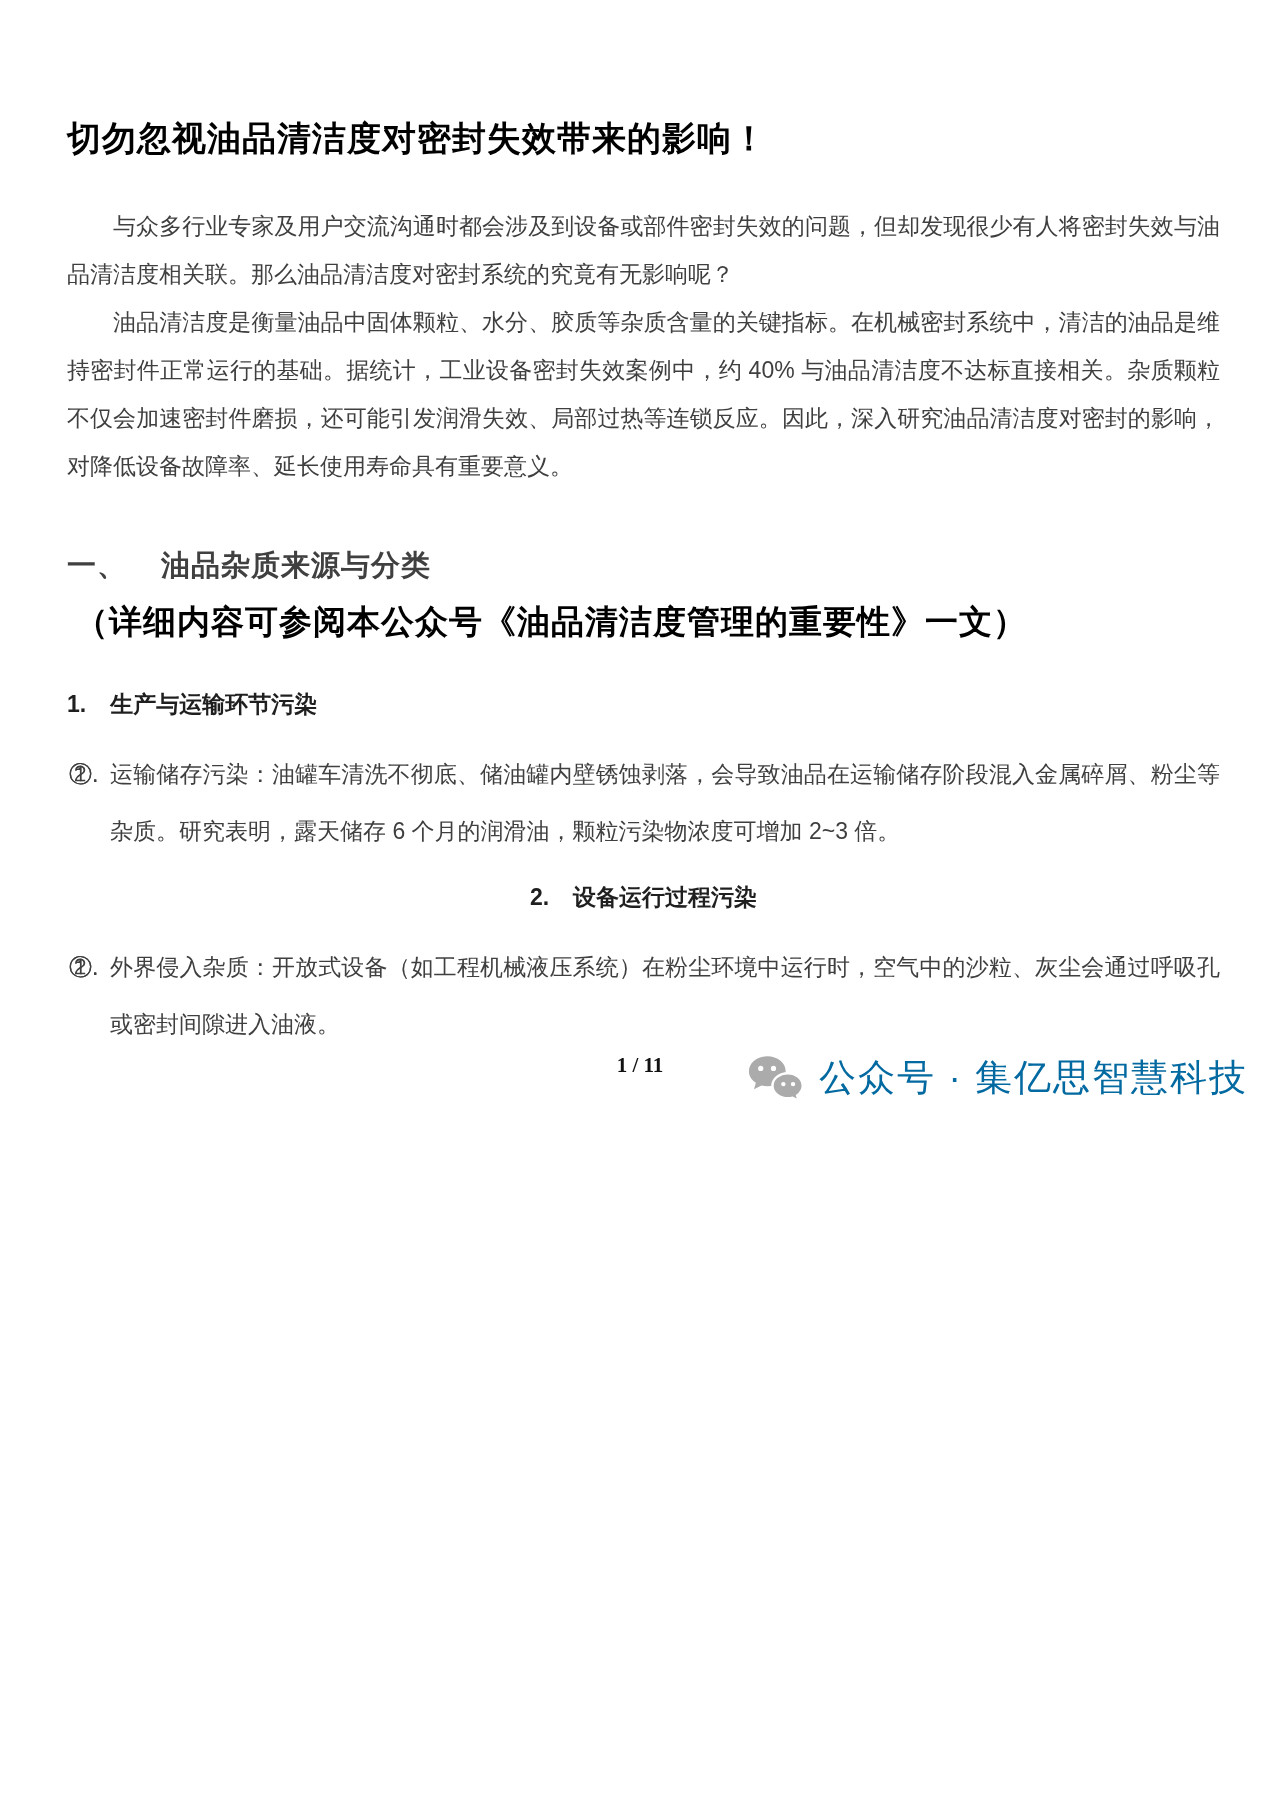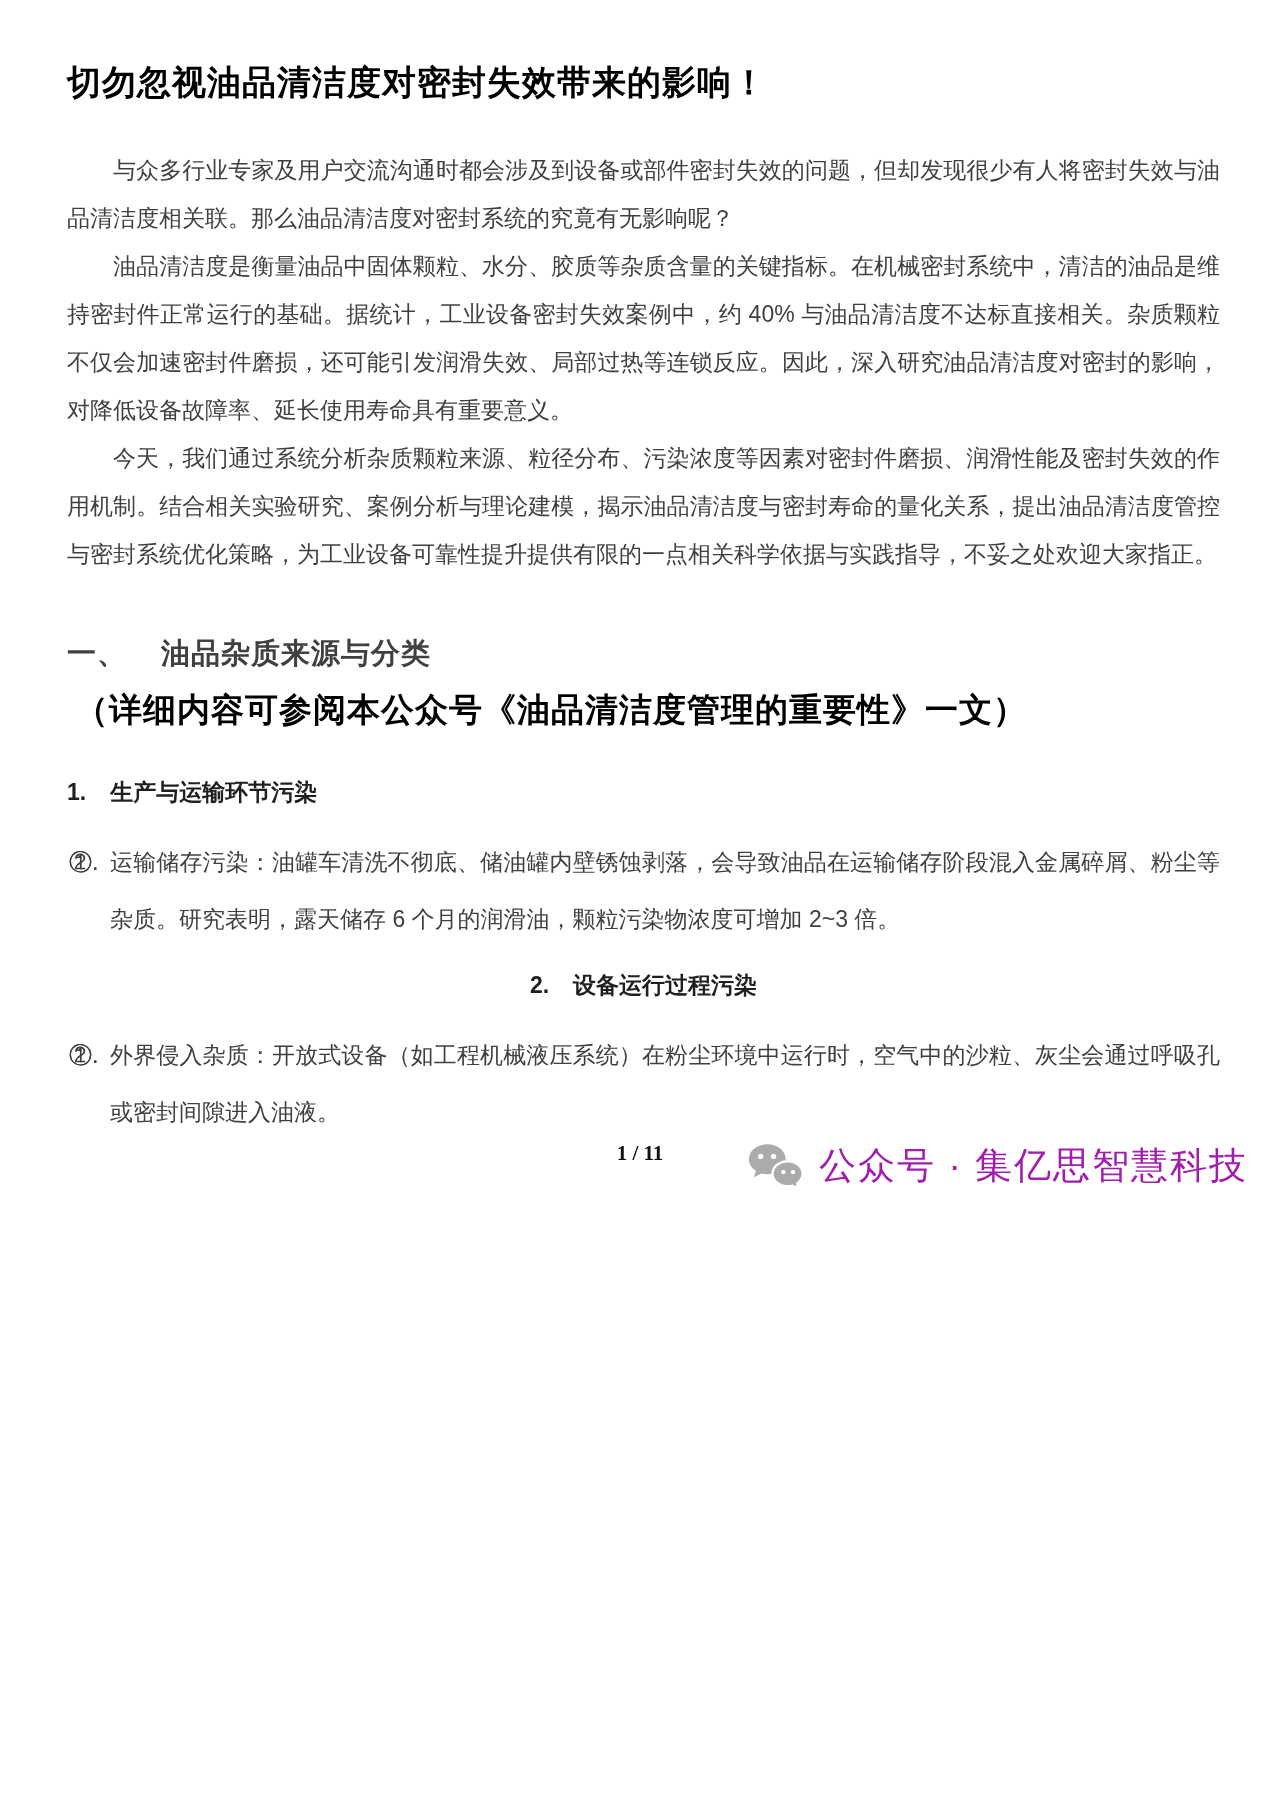--- a/index.html
+++ b/index.html
@@ -3,21 +3,21 @@
 <meta charset="utf-8">
 <style>
   html,body { margin:0; padding:0; background:#ffffff; }
   .page {
     position:relative;
     width:1280px; height:1810px;
     background:#ffffff;
     overflow:hidden;
     font-family:"Liberation Sans", sans-serif;
   }
-  .content { padding:60px 60px 0 67px; }
+  .content { padding:116px 60px 0 67px; }
 
   .title {
     font-size:34px; font-weight:800; color:#000;
     margin:0 0 40px 0; letter-spacing:1px;
   }
 
   .para {
     font-size:23px; line-height:48px; color:#3f3f3f;
     text-align:justify; text-indent:2em; margin:0;
   }
@@ -46,36 +46,35 @@
 
   .footer-page {
     position:absolute; left:0; top:1705; width:100%;
     text-align:center; font-family:"Liberation Serif", serif;
     font-weight:bold; font-size:21px; color:#111;
   }
 
   .watermark {
     position:absolute; top:1734; right:32px;
     display:flex; align-items:center; gap:14px;
-    color:#a21caf; font-size:37px; letter-spacing:2px;
+    color:#0369a1; font-size:37px; letter-spacing:2px;
     white-space:nowrap;
   }
   .watermark svg { display:block; }
 </style>
 </head>
 <body>
 
 <div class="page">
   <div class="content">
 
     <h1 class="title">切勿忽视油品清洁度对密封失效带来的影响！</h1>
 
     <p class="para">与众多行业专家及用户交流沟通时都会涉及到设备或部件密封失效的问题，但却发现很少有人将密封失效与油品清洁度相关联。那么油品清洁度对密封系统的究竟有无影响呢？</p>
     <p class="para">油品清洁度是衡量油品中固体颗粒、水分、胶质等杂质含量的关键指标。在机械密封系统中，清洁的油品是维持密封件正常运行的基础。据统计，工业设备密封失效案例中，约 40% 与油品清洁度不达标直接相关。杂质颗粒不仅会加速密封件磨损，还可能引发润滑失效、局部过热等连锁反应。因此，深入研究油品清洁度对密封的影响，对降低设备故障率、延长使用寿命具有重要意义。</p>
-    <p class="para">今天，我们通过系统分析杂质颗粒来源、粒径分布、污染浓度等因素对密封件磨损、润滑性能及密封失效的作用机制。结合相关实验研究、案例分析与理论建模，揭示油品清洁度与密封寿命的量化关系，提出油品清洁度管控与密封系统优化策略，为工业设备可靠性提升提供有限的一点相关科学依据与实践指导，不妥之处欢迎大家指正。</p>
 
     <div class="h2row">
       <span class="h2num">一、</span><span>油品杂质来源与分类</span>
     </div>
     <div class="h2note">（详细内容可参阅本公众号《油品清洁度管理的重要性》一文）</div>
 
     <div class="h3row">
       <span class="h3num">1.</span><span>生产与运输环节污染</span>
     </div>
 

